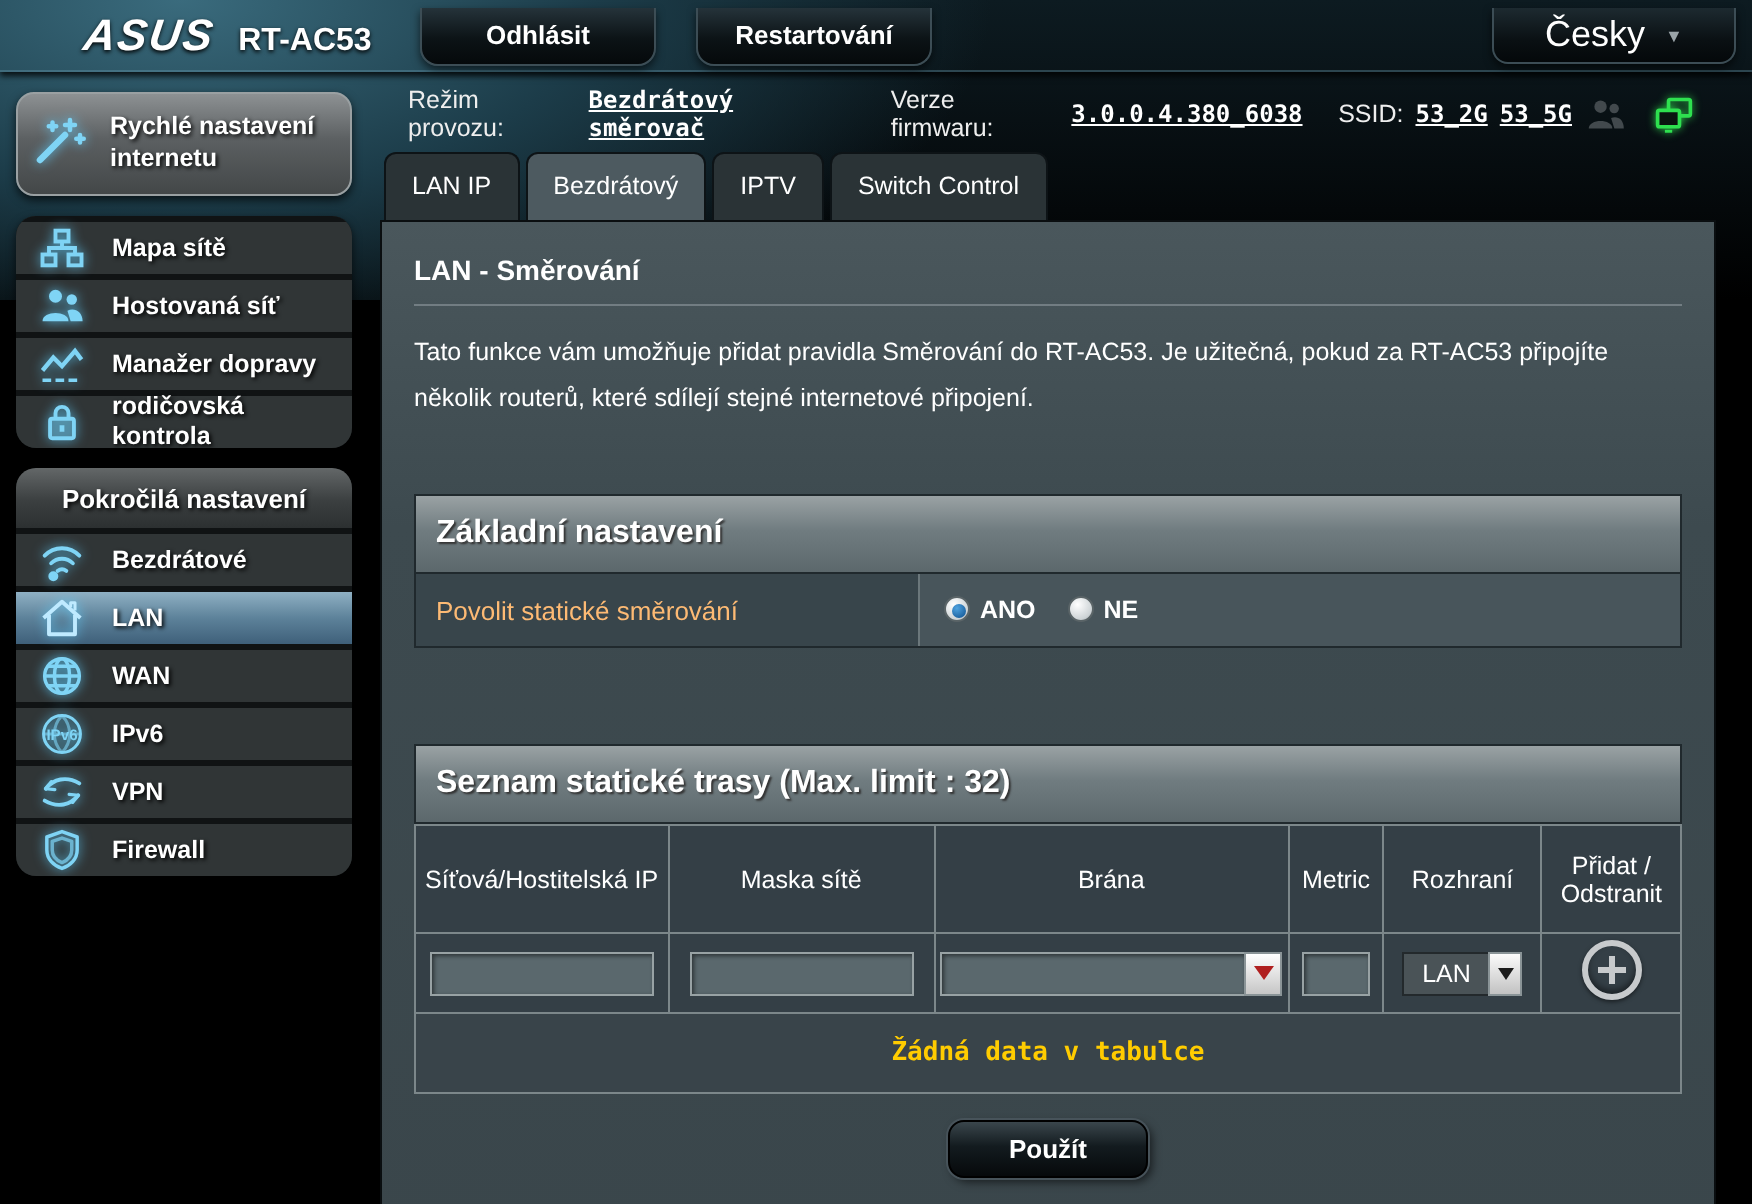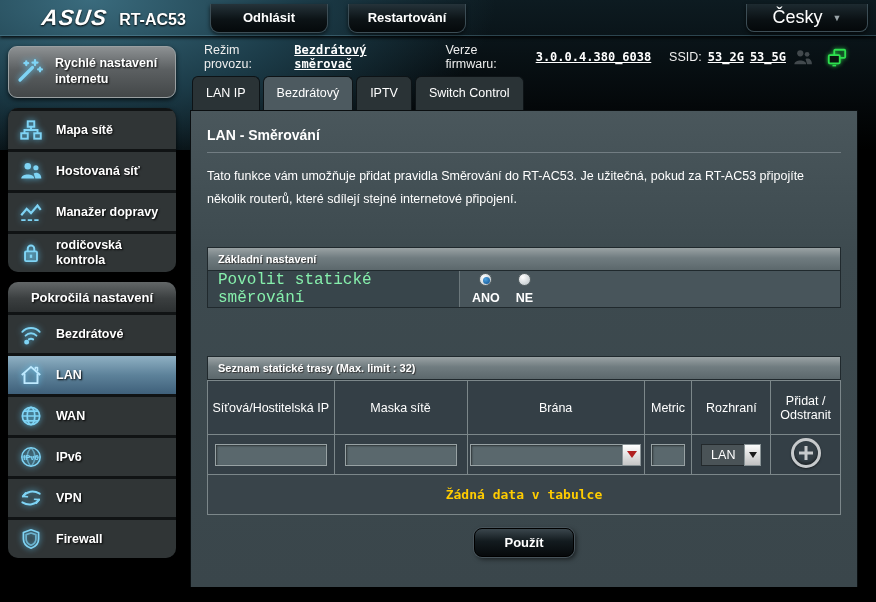--- a/index.html
+++ b/index.html
@@ -66,21 +66,21 @@
   .side-group {
     width:168px; border-radius:10px; overflow:hidden; background:#101314;
     margin-bottom:10px; box-shadow:0 2px 5px rgba(0,0,0,.7);
   }
   .side-group-title {
     height:30px; display:flex; align-items:center; justify-content:center;
     background:linear-gradient(180deg,#636768 0%,#3b3f40 55%,#2c3031 100%);
     font-weight:bold; font-size:13px; color:#fff; text-shadow:1px 1px 2px #000;
   }
   .side-item {
-    height:41px; display:flex; align-items:center; gap:8px; padding:0 6px;
+    height:29px; display:flex; align-items:center; gap:8px; padding:0 6px;
     background:#303536; border-top:3px solid #101314; cursor:pointer;
   }
   .side-item.active {
     background:linear-gradient(180deg,#8fb0c3 0%,#5d829a 50%,#3f607a 100%);
   }
   .side-item .icon-box { width:34px; display:flex; justify-content:center; flex-shrink:0; }
   .side-item .icon-box svg, .qis-btn .icon-box svg { filter:drop-shadow(0 0 3px rgba(95,208,255,.85)); }
   .side-item .item-label {
     font-weight:bold; font-size:12.5px; color:#fff; line-height:1.2; text-shadow:1px 1px 2px #000;
   }
@@ -109,32 +109,32 @@
   
   .panel {
     flex:1; background:linear-gradient(180deg,#4a575c 0%,#3d4a4f 30%,#3a464b 100%);
     border:1px solid #0a0e10; border-bottom:none;
     padding:16px 16px 0 16px;
   }
   .page-title { font-weight:bold; font-size:14px; color:#fff; margin-bottom:9px; }
   .title-rule { border:none; border-top:1px solid #8a949a; opacity:.65; margin-bottom:12px; }
   .page-desc { font-size:12.5px; line-height:1.85; color:#fff; margin-bottom:14px; max-width:655px; }
   .section-bar {
-    height:24px; display:flex; align-items:center; padding-left:10px;
+    height:40px; display:flex; align-items:center; padding-left:10px;
     background:linear-gradient(180deg,#9aa2a4 0%,#707c80 45%,#5c686c 100%);
     border:1px solid #20292d;
-    font-weight:bold; font-size:11px; color:#fff; text-shadow:1px 1px 1px #333;margin-top:36px;
+    font-weight:bold; font-size:16px; color:#fff; text-shadow:1px 1px 1px #333;margin-top:36px;
   }
   .basic-row { display:flex; border:1px solid #20292d; border-top:none; height:37px; }
   .basic-label {
     width:252px; background:#38454b; display:flex; align-items:center; padding-left:10px;
-    font-size:16px; color:#86efac; border-right:1px solid #6b777b;font-family:Liberation Mono, monospace;
+    font-size:13px; color:#fdba74; border-right:1px solid #6b777b;
   }
   .basic-value { flex:1; background:#48555b; display:flex; align-items:center; gap:16px; padding-left:12px; }
-  .radio-opt { display:flex; align-items:center; gap:5px; cursor:pointer;flex-direction:column; }
+  .radio-opt { display:flex; gap:5px; cursor:pointer; }
   .radio {
     width:13px; height:13px; border-radius:50%;
     background:radial-gradient(circle at 35% 30%, #ffffff 0%, #cdd3d6 70%, #9aa2a6 100%);
     border:1px solid #5a6467; position:relative; display:inline-block;
   }
   .radio.checked::after {
     content:""; position:absolute; left:3px; top:3px; width:7px; height:7px; border-radius:50%;
     background:radial-gradient(circle at 35% 30%, #4fa3e0, #0e4f8d);
   }
   .radio-text { font-weight:bold; font-size:12.5px; color:#fff; }

